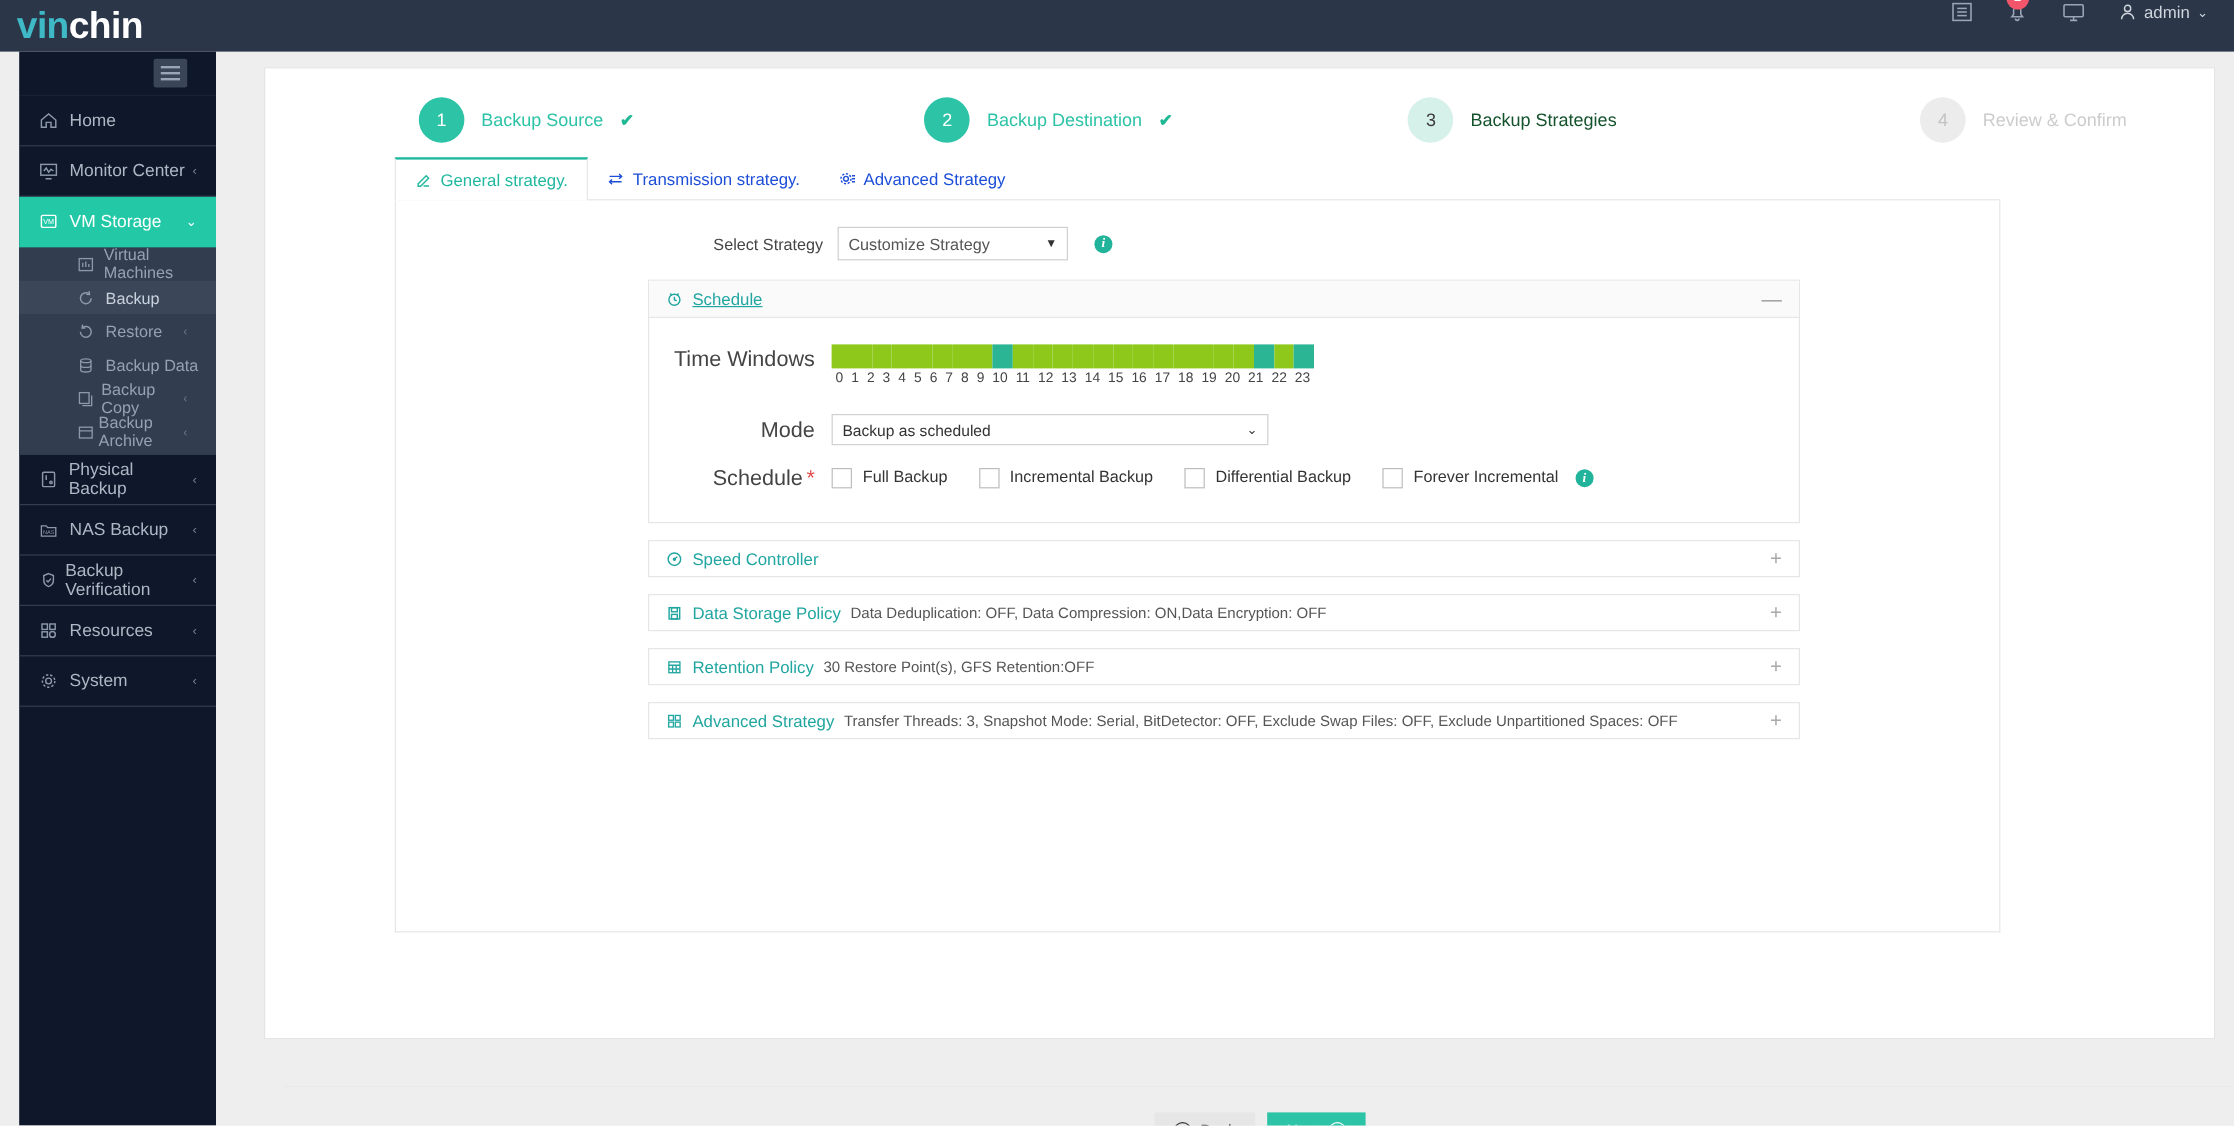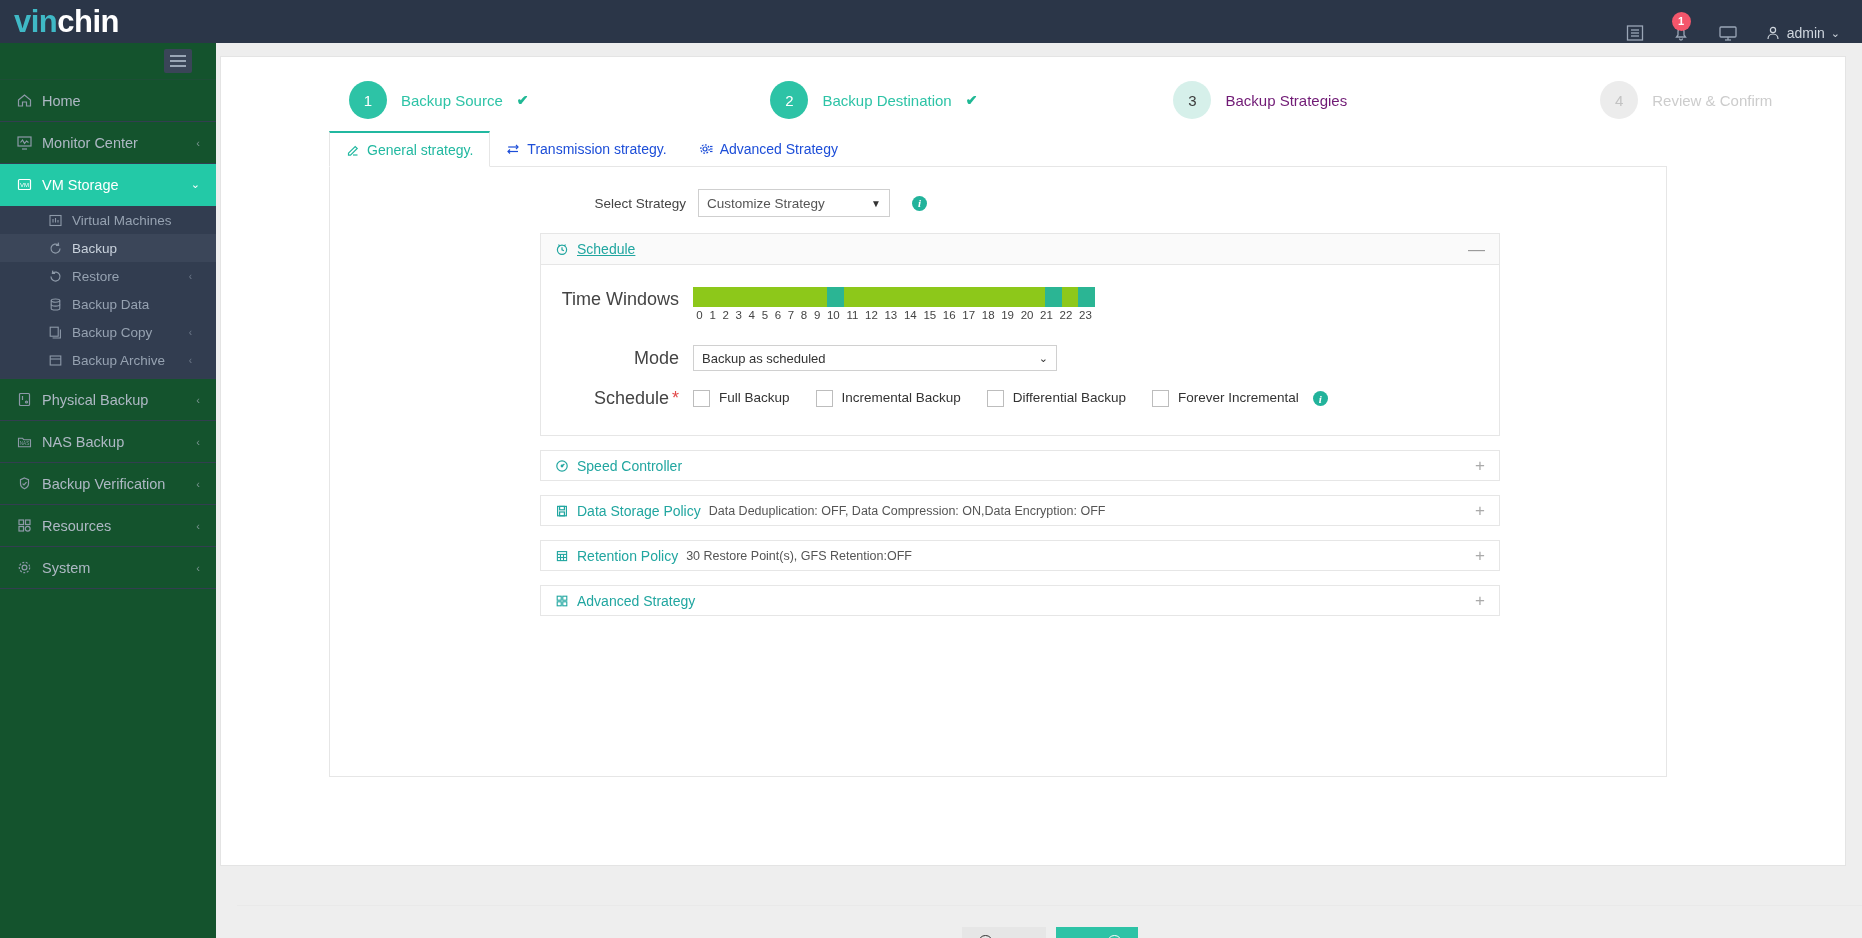--- a/index.html
+++ b/index.html
@@ -7,37 +7,37 @@
     width: 1862px; height: 938px;
     font-family: "Liberation Sans", sans-serif;
     background: #f2f2f2;
     overflow: hidden;
   }
   .app { position: relative; width: 1862px; height: 938px; background: #eeeeee; }
 
   
   .topbar {
     position: absolute; top: 0; left: 0; width: 1862px; height: 43px;
-    background: #2b3648; display: flex; align-items: flex-end;
+    background: #2b3648; display: flex; align-items: flex-start;
   }
   .logo { width: 204px; padding-left: 14px; font-size: 31px; font-weight: bold; letter-spacing: -0.5px; line-height: 43px; }
   .logo .a { color: #3fb9c6; }
   .logo .b { color: #ffffff; }
   .top-right { margin-left: auto; display: flex; align-items: center; gap: 26px; padding-right: 22px; }
   .ticon { position: relative; color: #9aa6b6; display: flex; align-items: center; }
   .badge {
     position: absolute; top: -11px; left: 1px; width: 19px; height: 19px; border-radius: 50%;
     background: #f3566b; color: #fff; font-size: 11px; line-height: 19px; text-align: center; font-weight: bold;
   }
   .admin { display: flex; align-items: center; gap: 6px; color: #cfd6de; font-size: 14px; }
 
   
   .sidebar {
-    position: absolute; top: 43px; left: 0; width: 216px; height: 895px;
-    background: #14532d;
+    position: absolute; top: 43px; left: 16px; width: 164px; height: 895px;
+    background: #0f172a;
   }
   .hamburger-row { height: 37px; display: flex; align-items: center; justify-content: flex-end; padding-right: 24px; border-bottom: 1px solid #36415440;}
   .hamburger {
     width: 28px; height: 24px; background: #3a4558; border-radius: 2px;
     display: flex; flex-direction: column; justify-content: center; align-items: center; gap: 3px;
   }
   .hamburger i { display: block; width: 16px; height: 2px; background: #9aa6b6; }
   .nav-item {
     height: 42px; display: flex; align-items: center; padding: 0 16px;
     color: #aeb8c4; font-size: 14.5px; border-bottom: 1px solid #333e50; position: relative;
@@ -67,21 +67,21 @@
   .step { display: flex; align-items: center; gap: 14px; }
   .step .circ {
     width: 38px; height: 38px; border-radius: 50%; display: flex; align-items: center; justify-content: center;
     font-size: 15px; color: #fff;
   }
   .step.done .circ { background: #2dc3a6; }
   .step.curr .circ { background: #d6f0ea; color: #3b3b3b; }
   .step.todo .circ { background: #ececec; color: #c2c2c2; }
   .step .lbl { font-size: 15px; }
   .step.done .lbl { color: #2dc3a6; }
-  .step.curr .lbl { color: #701a75; }
+  .step.curr .lbl { color: #14532d; }
   .step.todo .lbl { color: #cccccc; }
   .step .chk { color: #1fb894; font-size: 14px; font-weight: bold; }
 
   
   .tabs { display: flex; margin: 4px 0 0 108px; border-bottom: 1px solid #e6e6e6; width: 1338px; }
   .tab {
     display: flex; align-items: center; gap: 7px; padding: 9px 16px 8px 16px;
     font-size: 14px; color: #1d4ed8; position: relative; background: transparent;
   }
   .tab.active {
@@ -583,20 +583,21 @@
         <div class="sec">
           <span class="ic">
             <svg width="14" height="14" viewBox="0 0 14 14" fill="none" stroke="currentColor" stroke-width="1.1">
                 <rect x="2.2" y="2.2" width="4" height="4"></rect>
                 <rect x="7.8" y="2.2" width="4" height="4"></rect>
                 <rect x="2.2" y="7.8" width="4" height="4"></rect>
                 <rect x="7.8" y="7.8" width="4" height="4"></rect>
               </svg>
           </span>
           <span class="ttl">Advanced Strategy</span>
+          <span class="sub">Transfer Threads: 3, Snapshot Mode: Serial, BitDetector: OFF, Exclude Swap Files: OFF, Exclude Unpartitioned Spaces: OFF</span>
           <span class="plus">+</span>
         </div>
 
       </div>
 
       <div class="footer">
         <div class="btn back">
           <span class="cir-ico">←</span>
           <span>Back</span>
         </div>

